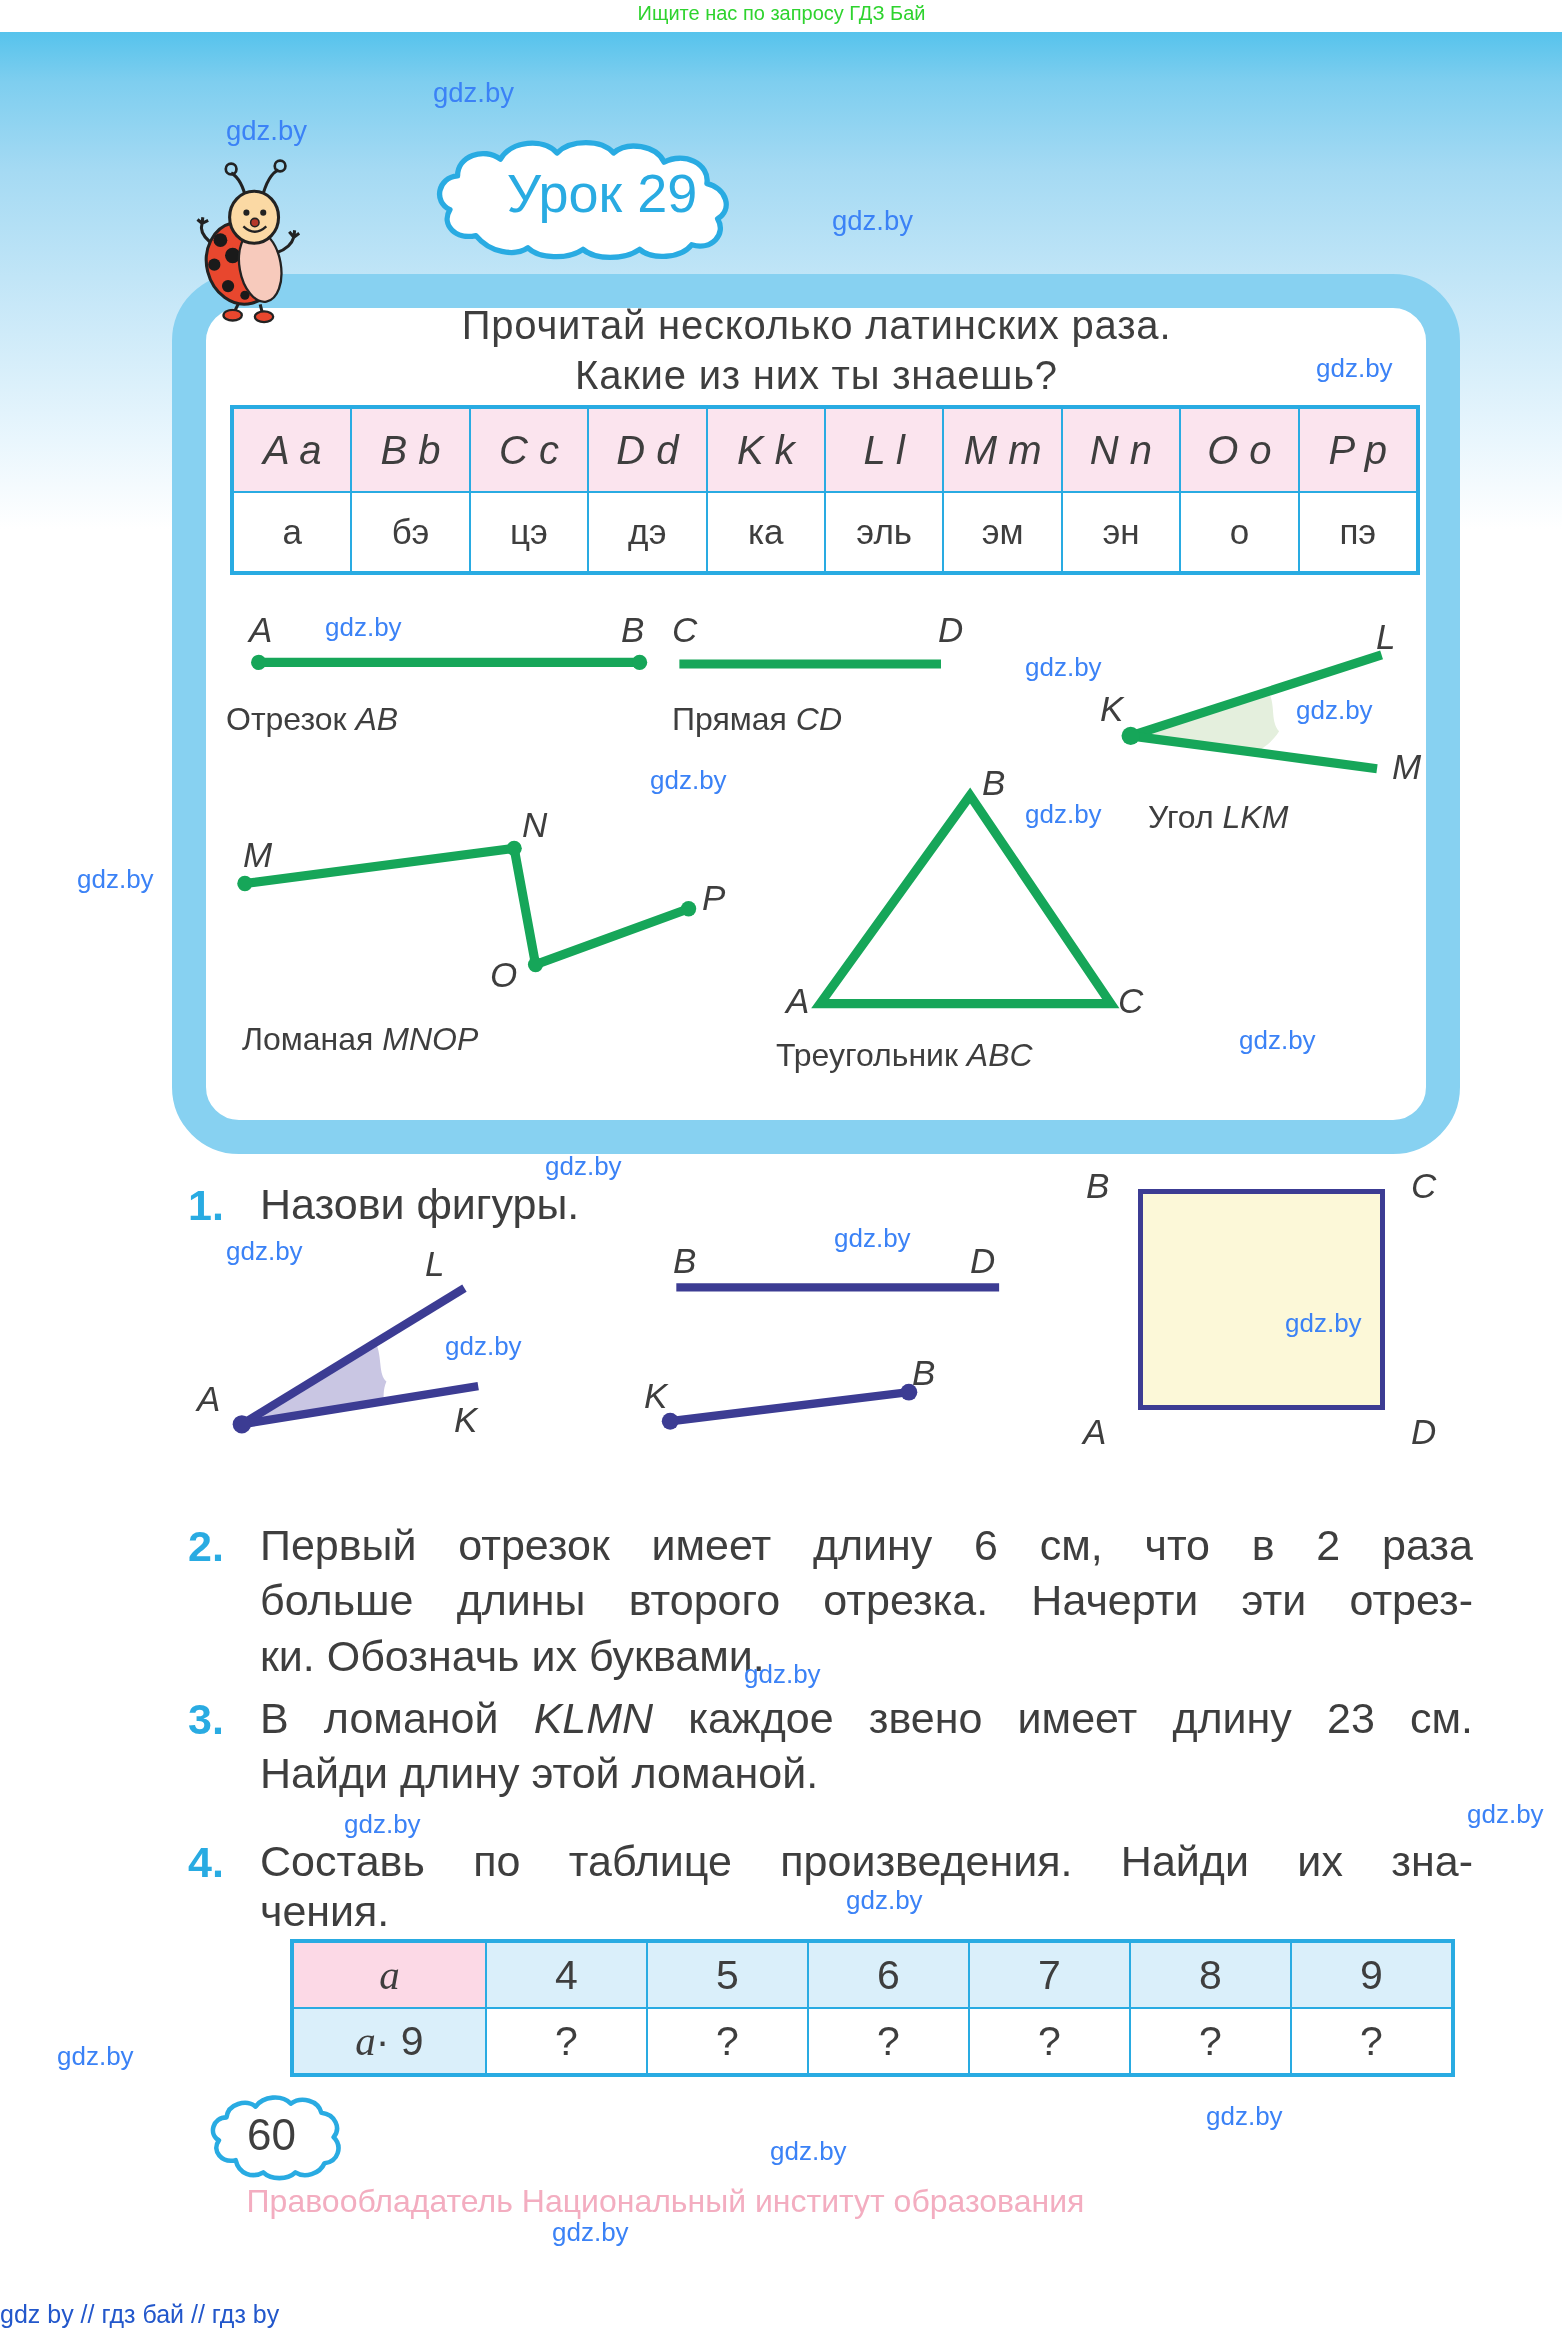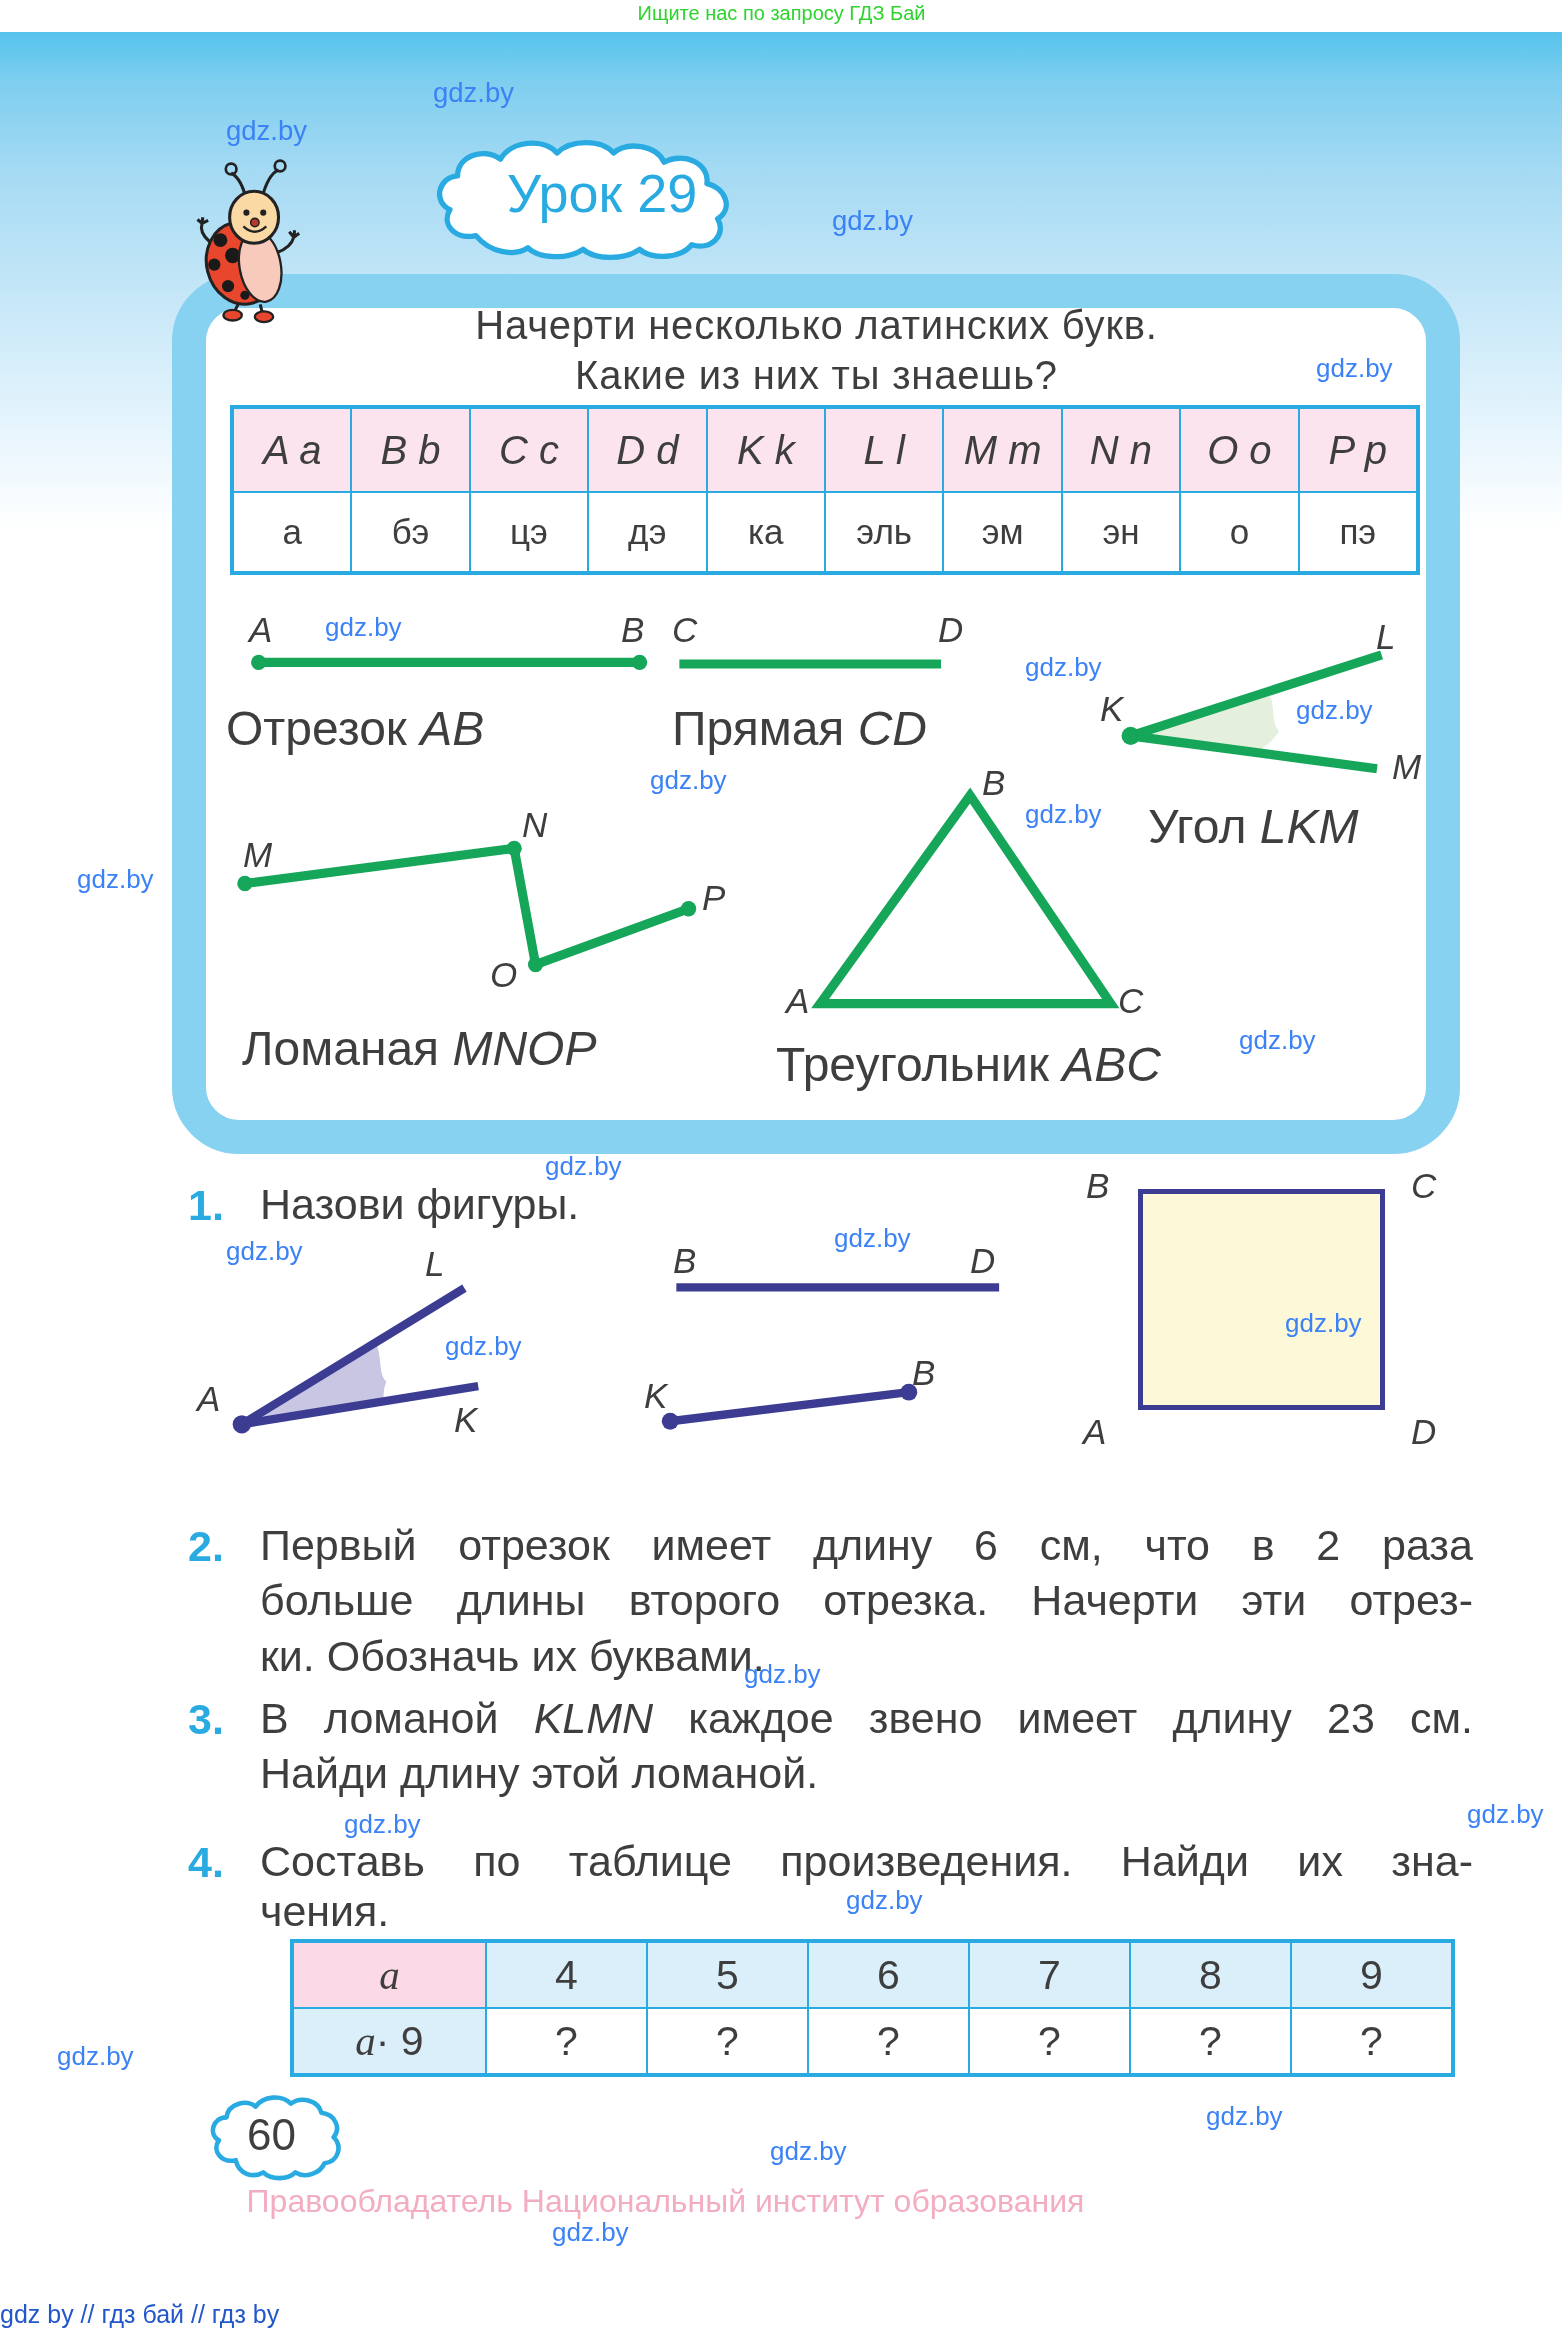--- a/index.html
+++ b/index.html
@@ -20,21 +20,21 @@
     font-size:40px; letter-spacing:0.8px; color:#3e3e3e; z-index:3; }
   
   .ltable { position:absolute; left:230px; top:405px; width:1190px;
     border:3.8px solid #29abe2; z-index:3; background:#0f172a; }
   .lt-row { display:grid; grid-template-columns:repeat(10,1fr); }
   .lt-cell { border:1.5px solid #29abe2; display:flex; align-items:center; justify-content:center; }
   .lt-h { height:84px; background:#fbe4ee; font-style:italic; font-size:40px; }
   .lt-s { height:80px; background:#ffffff; font-size:35px; }
   
   .lbl { position:absolute; font-style:italic; font-size:35px; color:#3e3e3e; z-index:3; white-space:nowrap; }
-  .cap { position:absolute; font-size:48px; color:#3e3e3e; z-index:3; white-space:nowrap; }
+  .cap { position:absolute; font-size:32px; color:#3e3e3e; z-index:3; white-space:nowrap; }
   .cap i, .tline i { font-style:italic; }
   
   .tnum { position:absolute; left:188px; font-size:43px; font-weight:bold; color:#29abe2; z-index:3; }
   .tline { position:absolute; left:260px; width:1213px; font-size:43px; line-height:47px; color:#3e3e3e; z-index:3; }
   .jline { text-align:justify; text-align-last:justify; }
   
   .rectfig { position:absolute; left:1138px; top:1189px; width:247px; height:221px;
     background:#fcf8d8; border:5.4px solid #3c3c93; z-index:3; }
   
   .ptable { position:absolute; left:290px; top:1939px; border:3.8px solid #29abe2;
@@ -136,21 +136,21 @@
       <circle cx="1188" cy="1820" r="11" fill="#3c3c93"></circle>
     </g>
 
     <g transform="translate(264,2738)">
       <path d="M44,86 C26,90 12,74 22,60 C8,52 14,30 32,30 C34,12 58,6 70,16 C80,2 104,0 116,12 C130,2 152,8 156,24 C174,26 182,44 172,56 C184,68 178,88 160,90 C154,104 134,110 122,102 C112,112 90,112 80,102 C66,110 48,104 44,86 Z" fill="#ffffff" stroke="#29abe2" stroke-width="6" stroke-linejoin="round"></path>
     </g>
   </svg>
 
   <div class="lesson-title">Урок 29</div>
 
-  <div class="ptitle" style="top:303px">Начерти несколько латинских букв.</div>
+  <div class="ptitle" style="top:303px">Прочитай несколько латинских раза.</div>
   <div class="ptitle" style="top:353px">Какие из них ты знаешь?</div>
 
   <div class="ltable">
     <div class="lt-row" id="letters-head">
         <div class="lt-cell lt-h">A a</div>
         <div class="lt-cell lt-h">B b</div>
         <div class="lt-cell lt-h">C c</div>
         <div class="lt-cell lt-h">D d</div>
         <div class="lt-cell lt-h">K k</div>
         <div class="lt-cell lt-h">L l</div>

